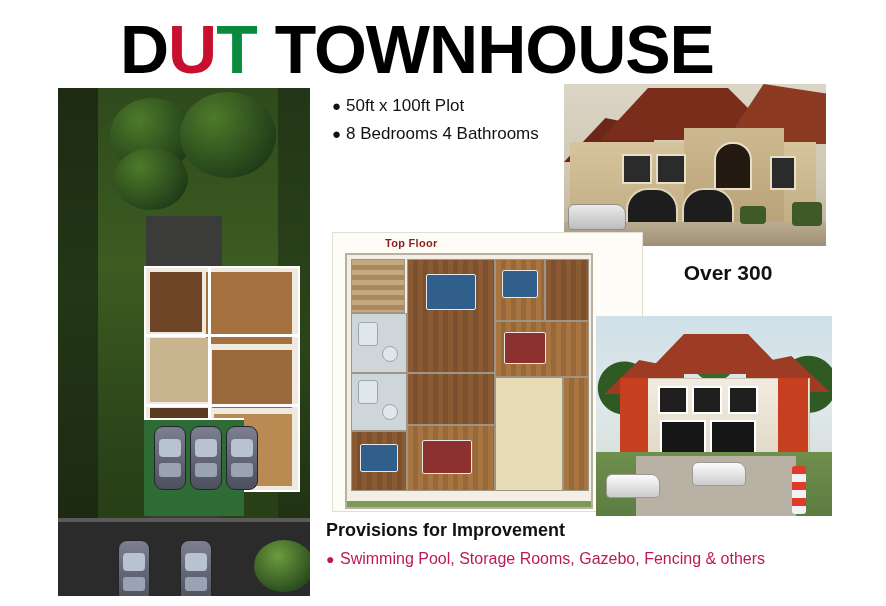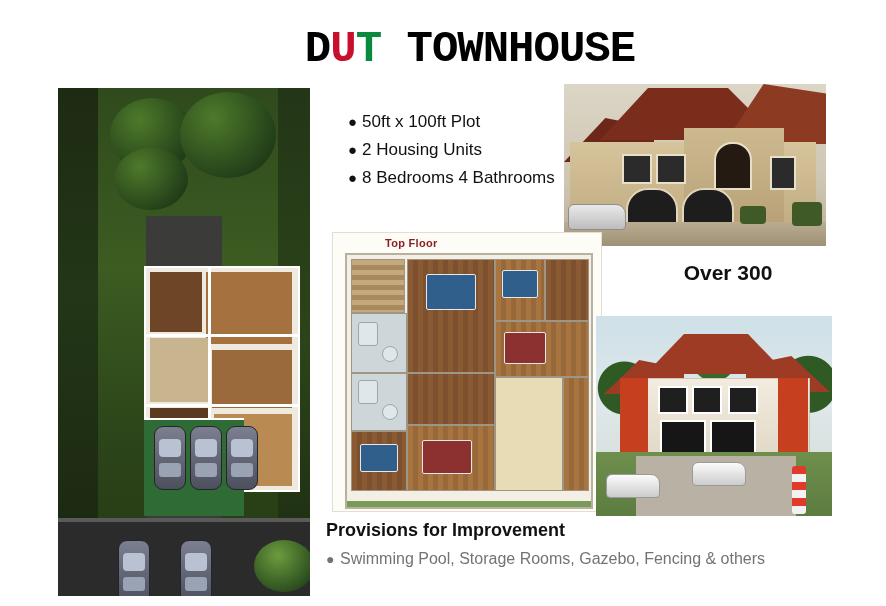--- a/index.html
+++ b/index.html
@@ -22,27 +22,26 @@
     background: #ffffff;
   }
 
   
   #title {
     position: absolute;
     left: 120px;
     top: 18px;
     width: 700px;
     height: 62px;
-    font-size: 44px;
+    font-size: 68px;
     font-weight: bold;
     letter-spacing: -1px;
     line-height: 62px;
     white-space: nowrap;
-    font-family: Liberation Mono, monospace;
-    text-align: center;
+    font-family: Liberation Sans, sans-serif;
   }
   #title .t-d  { color: #000000; }
   #title .t-u  { color: #c8102e; }
   #title .t-t1 { color: #0a8a3c; }
   #title .t-rest { color: #000000; }
 
   
   #siteplan {
     position: absolute;
     left: 58px;
@@ -127,21 +126,21 @@
     top: 92px;
     width: 250px;
   }
   #features h2 {
     margin: 0 0 8px 0;
     font-size: 21px;
     font-weight: bold;
     color: #111111;
   }
   #features ul {
-    margin: 16px;
+    margin: 0;
     padding: 0;
     list-style: none;
   }
   #features li {
     font-size: 17px;
     color: #111111;
     line-height: 28px;
     white-space: nowrap;
   }
   #features li .bullet {
@@ -231,20 +230,21 @@
   
   #floorplan {
     position: absolute;
     left: 332px;
     top: 232px;
     width: 268px;
     height: 278px;
     background: #fdfcf7;
     border: 1px solid #e2ded2;
     overflow: hidden;
+    padding-left: 41px;
   }
   #floorplan .fp-label {
     position: absolute;
     left: 52px;
     top: 4px;
     font-size: 11px;
     font-weight: bold;
     color: #8a1d1d;
     letter-spacing: 0.3px;
   }
@@ -342,21 +342,21 @@
     width: 470px;
   }
   #provisions h2 {
     margin: 0 0 6px 0;
     font-size: 18px;
     font-weight: bold;
     color: #111111;
   }
   #provisions .prov-line {
     font-size: 16px;
-    color: #737373;
+    color: #be185d;
     line-height: 24px;
   }
   #provisions .prov-line .bullet {
     display: inline-block;
     width: 14px;
     font-size: 14px;
   }
 </style>
 </head>
 <body>
@@ -408,21 +408,20 @@
     <div class="sp-car c5">
         <div class="win"></div>
         <div class="win2"></div>
       </div>
     <div class="sp-tree t4"></div>
   </div>
 
   <div id="features">
     <ul>
       <li><span class="bullet">●</span><span>50ft x 100ft Plot</span></li>
-      <li><span class="bullet">●</span><span>2 Housing Units</span></li>
       <li><span class="bullet">●</span><span>8 Bedrooms 4 Bathrooms</span></li>
     </ul>
   </div>
 
   <div id="render-top">
     <div class="rt-sky"></div>
     <div class="rt-roof-left"></div>
     <div class="rt-roof-main"></div>
     <div class="rt-roof-right"></div>
     <div class="rt-body"></div>

